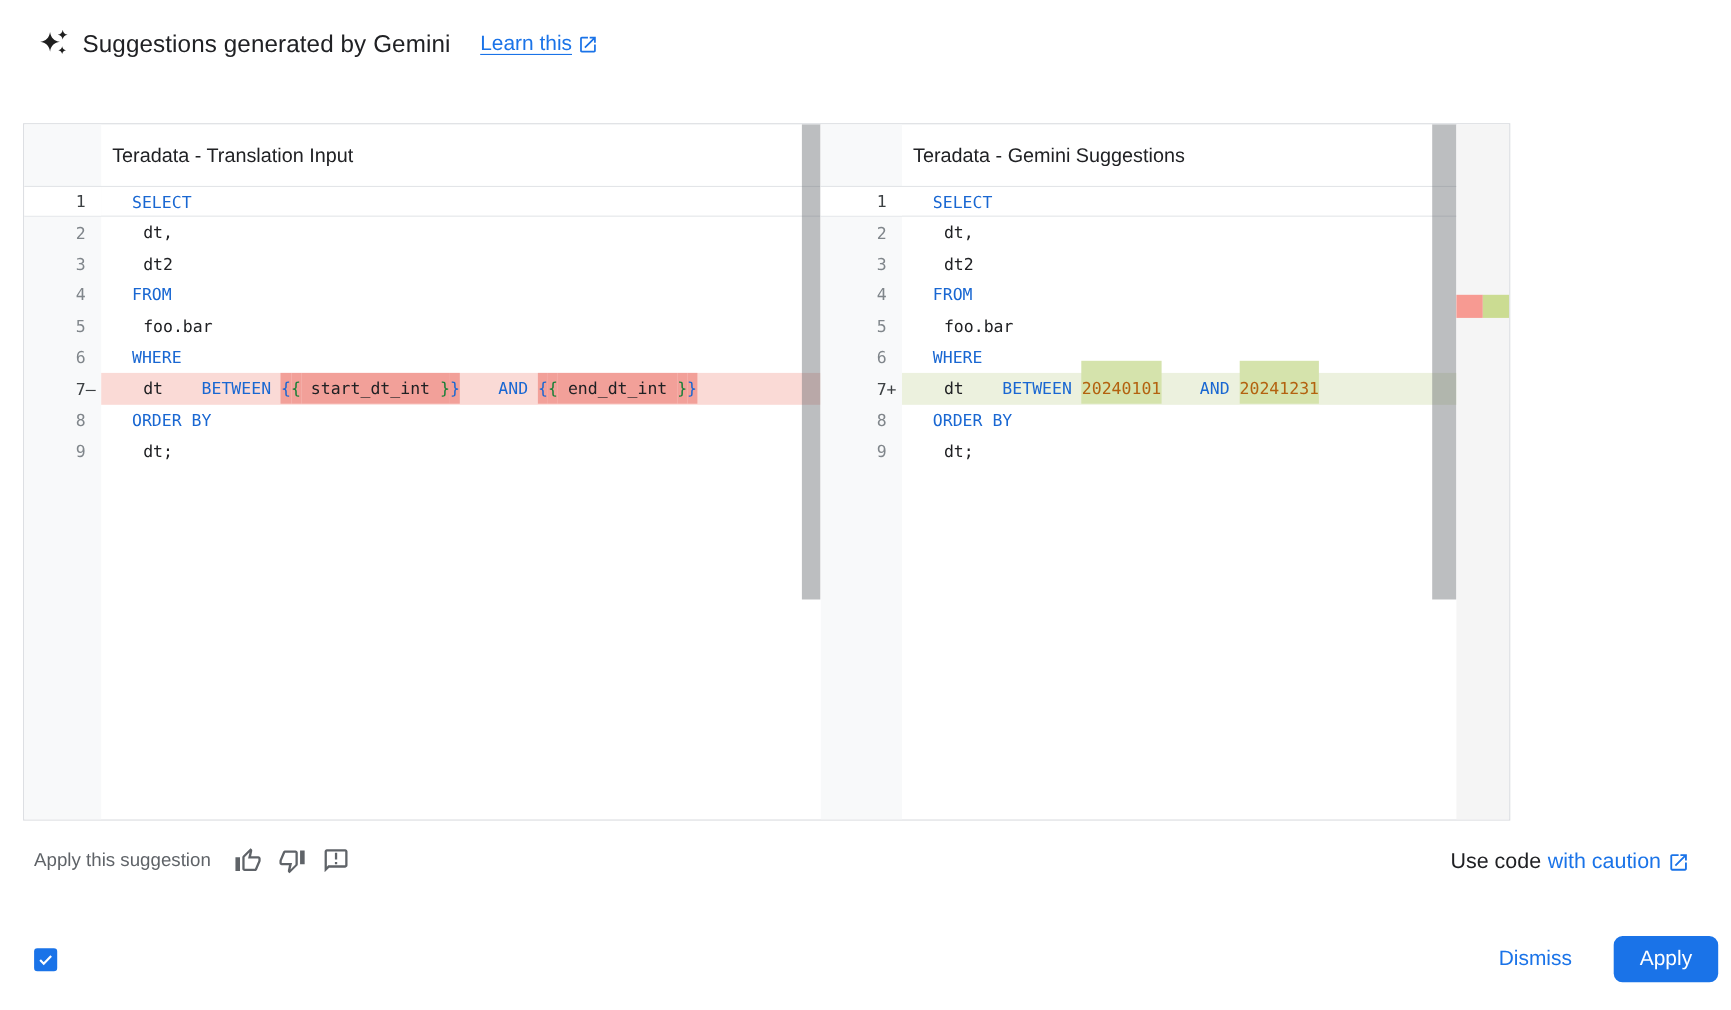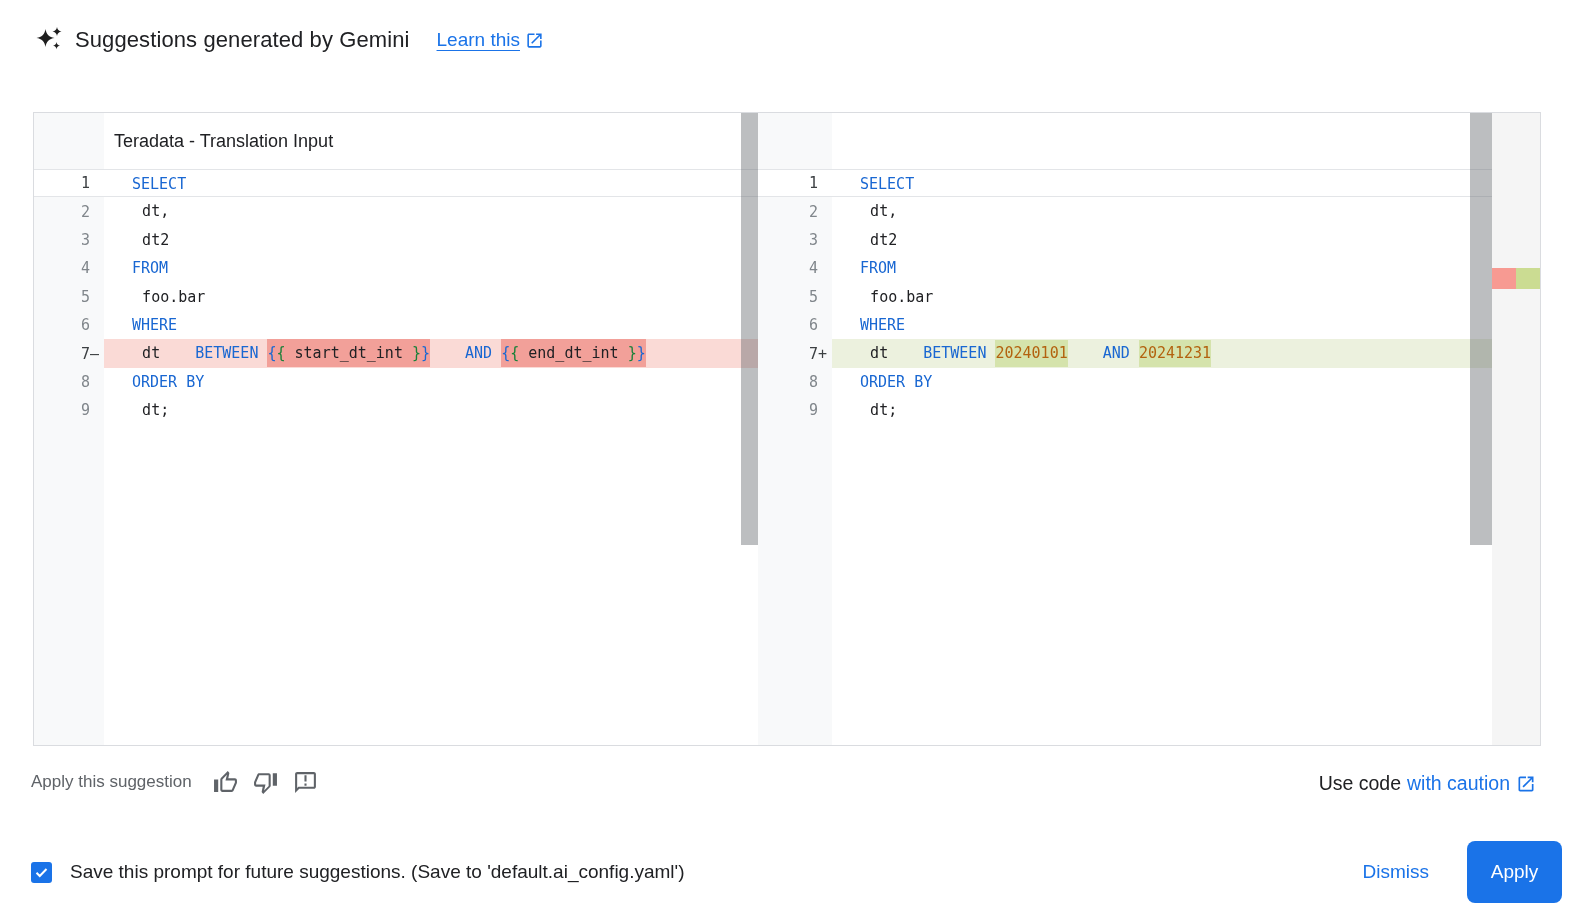--- a/index.html
+++ b/index.html
@@ -8,21 +8,21 @@
 
   
   .top-header { position:absolute; left:35px; top:26px; display:flex; align-items:center; }
   .sparkle { width:28px; height:28px; flex:0 0 auto; }
   .top-title { margin-left:12px; font-size:22px; color:#202124; letter-spacing:.1px; }
   .learn-more { margin-left:27px; display:flex; align-items:center; gap:5px; cursor:pointer; }
   .learn-more .lm-text { font-size:19px; font-weight:500; color:var(--accent,#1a73e8); text-decoration:underline; text-underline-offset:4px; }
   .ext-icon { width:19px; height:19px; }
 
   
-  .diff-card { position:absolute; left:33px; top:112px; width:1508px; height:634px;
+  .diff-card { position:absolute; left:21px; top:112px; width:1352px; height:634px;
                border:1px solid #dadce0; background:#fff; display:flex; overflow:hidden; }
   .pane { position:relative; height:100%; overflow:hidden; }
   .pane-left  { width:724px; --gw:70px; }
   .pane-right { flex:1; --gw:74px; }
   .gutter-bg { position:absolute; left:0; top:0; bottom:0; width:var(--gw); background:var(--gutter-bg,#f8f9fa); }
   .pane-header { position:absolute; left:var(--gw); right:0; top:0; height:56px; line-height:56px;
                  padding-left:10px; font-size:18px; color:#202124; white-space:nowrap; }
   .rows { position:absolute; left:0; right:0; top:56px; }
   .row { display:flex; height:28.4px; }
   .gutter-cell { width:var(--gw); flex:0 0 auto; display:flex; justify-content:flex-end; align-items:center;
@@ -34,21 +34,21 @@
   .row.active .gutter-cell { background:#fff; }
   .row.active .ln, .row.diff .ln { color:#3c4043; }
   .row.diff-removed .code-cell { background:var(--removed-row,#fadad6); }
   .row.diff-added   .code-cell { background:var(--added-row,#ecf1de); }
   .tok-kw { color:var(--keyword,#1967d2);margin-left:26px; }
   .tok-id { color:var(--identifier,#202124); }
   .tok-nu { color:var(--number,#b3620f); }
   .tok-b1 { color:var(--keyword,#1967d2); }
   .tok-b2 { color:var(--bracket-green,#188038); }
   .bg-rs { background:var(--removed-segment,#f2a099); padding-top:5px; padding-bottom:5px; }
-  .bg-as { background:var(--added-segment,#d5e3ac); padding-top:4px; padding-bottom:5px;text-align:right; }
+  .bg-as { background:var(--added-segment,#d5e3ac); padding-top:16px; padding-bottom:5px;text-align:right; }
 
   
   .sb { position:absolute; top:0; bottom:0; }
   .pane-left  .sb { right:0; width:17px; }
   .pane-right .sb { right:48px; width:22px; }
   .sb-thumb { position:absolute; top:0; left:0; right:0; height:432px; background:rgba(95,99,104,0.42); }
   .ruler { position:absolute; right:0; top:0; bottom:0; width:48px; background:#f5f5f5; }
   .mark { position:absolute; top:155px; height:21px; width:24px; }
   .mark-removed { left:0;  background:var(--minimap-removed,#f79a92); }
   .mark-added   { right:0; background:var(--minimap-added,#cbdc92); }
@@ -67,21 +67,21 @@
 
   
   .bottom-bar { position:absolute; left:31px; right:12px; top:848px; height:48px; display:flex; align-items:center; }
   .checkbox { width:21px; height:21px; border-radius:3px; background:var(--accent,#1a73e8); display:flex;
               align-items:center; justify-content:center; cursor:pointer; flex:0 0 auto; }
   .checkbox svg { width:15px; height:15px; }
   .save-label { margin-left:18px; font-size:19px; color:#202124; }
   .bar-spacer { flex:1; }
   .dismiss-btn { font-size:19px; font-weight:500; color:var(--accent,#1a73e8); background:none; border:none;
                  cursor:pointer; padding:10px 18px; margin-right:20px; font-family:"Liberation Sans", sans-serif; }
-  .apply-btn { width:95px; height:62px; border:none; border-radius:8px; background:var(--accent,#1a73e8);
+  .apply-btn { width:95px; height:42px; border:none; border-radius:8px; background:var(--accent,#1a73e8);
                color:#fff; font-size:19px; font-weight:500; cursor:pointer; font-family:"Liberation Sans", sans-serif; }
 </style>
 </head>
 <body>
 
 <div class="top-header">
   <svg class="sparkle" viewBox="0 0 28 28">
     <path fill="#1f1f1f" d="M10.5 3 C11.2 8.2 14.3 11.3 19.5 12 C14.3 12.7 11.2 15.8 10.5 21 C9.8 15.8 6.7 12.7 1.5 12 C6.7 11.3 9.8 8.2 10.5 3 Z"></path>
     <path fill="#1f1f1f" d="M22 1 C22.35 3.6 23.9 5.15 26.5 5.5 C23.9 5.85 22.35 7.4 22 10 C21.65 7.4 20.1 5.85 17.5 5.5 C20.1 5.15 21.65 3.6 22 1 Z"></path>
     <path fill="#1f1f1f" d="M21.5 16 C21.78 18.1 23 19.3 25 19.6 C23 19.9 21.78 21.1 21.5 23.2 C21.22 21.1 20 19.9 18 19.6 C20 19.3 21.22 18.1 21.5 16 Z"></path>
@@ -165,20 +165,21 @@
           <div class="code-cell"><span class="tok-id">    dt;</span></div>
         </div>
       </div>
     <div class="sb">
         <div class="sb-thumb"></div>
       </div>
   </div>
 
   <div class="pane pane-right">
     <div class="gutter-bg"></div>
+    <div class="pane-header">Teradata - Gemini Suggestions</div>
     <div class="rows">
         <div class="row active">
           <div class="gutter-cell">
             <span class="ln">1</span>
             <span class="sign"></span>
           </div>
           <div class="code-cell"><span class="tok-kw">SELECT</span></div>
         </div>
         <div class="row">
           <div class="gutter-cell">
@@ -276,17 +277,16 @@
     <path fill="#1a73e8" d="M19 19H5V5h7V3H5c-1.11 0-2 .9-2 2v14c0 1.1.89 2 2 2h14c1.1 0 2-.9 2-2v-7h-2v7zM14 3v2h3.59l-9.83 9.83 1.41 1.41L19 6.41V10h2V3h-7z"></path>
   </svg>
 </div>
 
 <div class="bottom-bar">
   <span class="checkbox">
     <svg viewBox="0 0 24 24">
         <path fill="none" stroke="#fff" stroke-width="3.2" d="M4 12.5l5.2 5.2L20 6.5"></path>
       </svg>
   </span>
-  <span class="save-label">Save this prompt for future suggestions. (Save to 'default.ai_config.yaml')</span>
   <span class="bar-spacer"></span>
   <button class="dismiss-btn">Dismiss</button>
   <button class="apply-btn">Apply</button>
 </div>
 
 </body></html>

